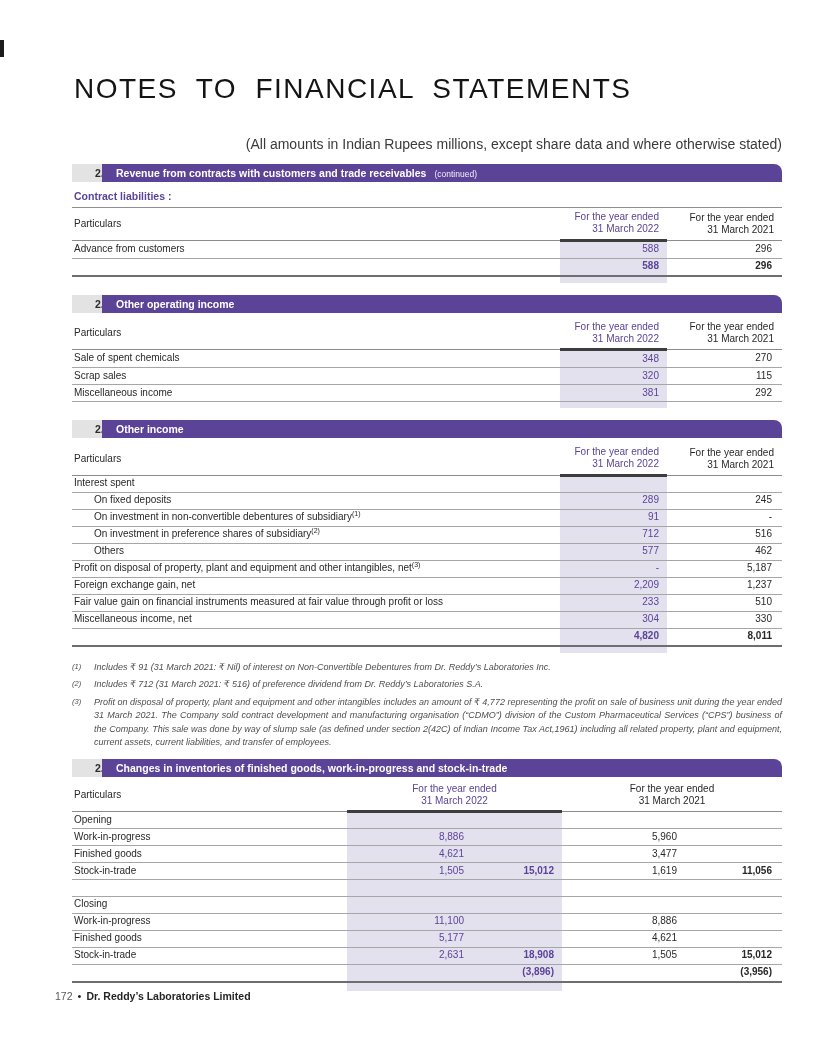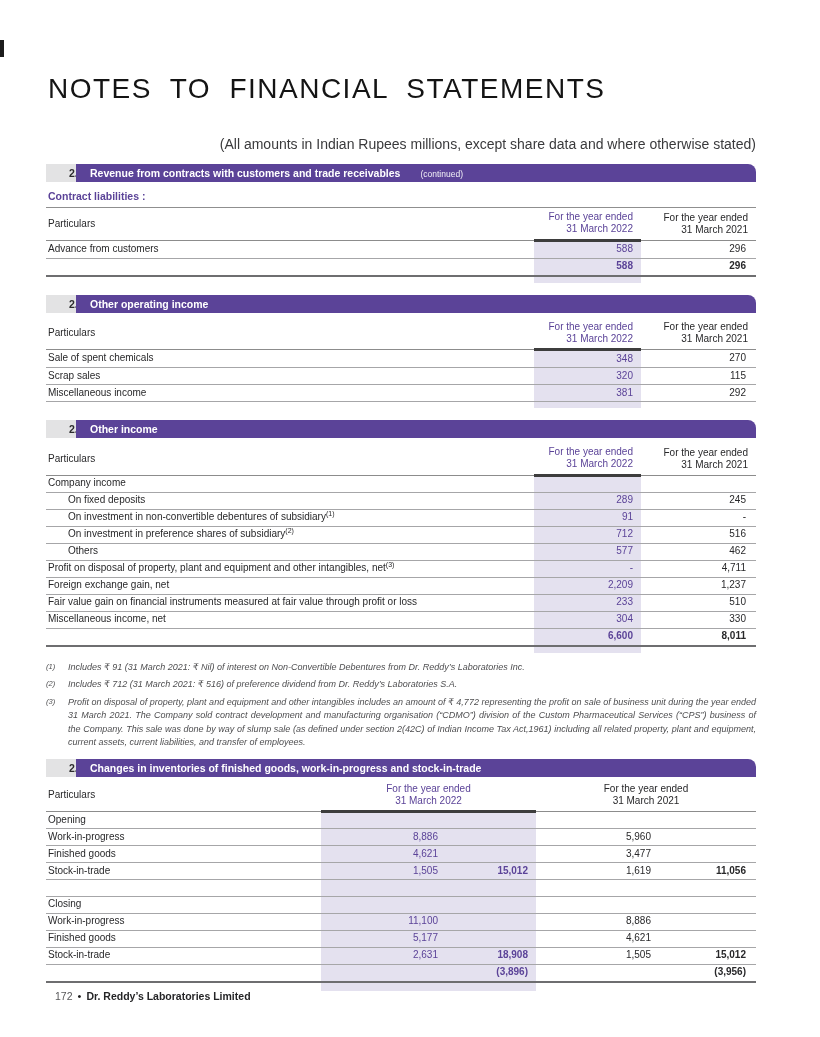--- a/index.html
+++ b/index.html
@@ -2,31 +2,31 @@
 <html><head>
 <meta charset="utf-8">
 <style>
   html,body{margin:0;padding:0;}
   body{
     width:820px;height:1037px;background:#ffffff;position:relative;overflow:hidden;
     font-family:"Liberation Sans","DejaVu Sans",sans-serif;color:#2a2a2c;
     -webkit-font-smoothing:antialiased;
   }
   .spine{position:absolute;left:0;top:40px;width:4px;height:17px;background:#1c1c1c;}
-  .content{position:absolute;left:46px;top:0;width:710px;}
+  .content{position:absolute;left:72px;top:0;width:710px;}
   h1.title{
     margin:73px 0 0 2px;font-size:28px;font-weight:normal;color:#141414;
     letter-spacing:1.5px;word-spacing:9px;line-height:32px;
   }
   .amounts-note{margin-top:31px;text-align:right;font-size:14px;color:#3a3a3c;}
   
   .sec-head{display:flex;margin-top:12px;height:18px;line-height:18px;font-size:10.5px;}
   .sec-num{width:30px;background:#e3e3e4;color:#2b2b2d;font-weight:bold;padding-left:23px;box-sizing:border-box;}
   .sec-bar{flex:1;background:#5b4398;color:#ffffff;font-weight:bold;padding-left:14px;border-top-right-radius:8px;}
-  .sec-bar .cont{font-weight:normal;font-size:8.5px;opacity:.92;margin-left:20px;}
+  .sec-bar .cont{font-weight:normal;font-size:8.5px;opacity:.92;margin-left:8px;}
   .subhead{margin:8px 0 5px 2px;font-size:10.5px;font-weight:bold;color:#5b4398;}
   
   table.fin{width:710px;border-collapse:collapse;table-layout:fixed;font-size:10px;color:#28282a;}
   table.fin.bordered-top{border-top:1.5px solid #8f8f8f;}
   .fin thead th{font-weight:normal;padding:3px 8px 3.5px;line-height:12px;vertical-align:middle;border-bottom:1px solid #8c8c8c;}
   .fin thead th.lblh{text-align:left;padding-left:2px;}
   .fin thead th.y22h{color:#5b4398;text-align:right;border-bottom:3px solid #3d3d3d;}
   .fin thead th.y21h{text-align:right;}
   .t216 thead th.y22h,.t216 thead th.y21h{text-align:center;}
   .fin td{padding:1.5px 8px 2px;line-height:12.5px;border-bottom:1px solid #a6a6a8;vertical-align:middle;}
@@ -161,21 +161,21 @@
       </colgroup>
     <thead>
       <tr>
         <th class="lblh">Particulars</th>
         <th class="y22h"><span>For the year ended</span><br><span>31 March 2022</span></th>
         <th class="y21h"><span>For the year ended</span><br><span>31 March 2021</span></th>
       </tr>
     </thead>
     <tbody>
       <tr>
-        <td class="lbl">Company income</td>
+        <td class="lbl">Interest spent</td>
         <td class="v22"></td>
         <td class="v21"></td>
       </tr>
       <tr>
         <td class="lbl ind">On fixed deposits</td>
         <td class="v22">289</td>
         <td class="v21">245</td>
       </tr>
       <tr>
         <td class="lbl ind"><span>On investment in non-convertible debentures of subsidiary</span><sup class="ref">(1)</sup></td>
@@ -188,40 +188,40 @@
         <td class="v21">516</td>
       </tr>
       <tr>
         <td class="lbl ind">Others</td>
         <td class="v22">577</td>
         <td class="v21">462</td>
       </tr>
       <tr>
         <td class="lbl"><span>Profit on disposal of property, plant and equipment and other intangibles, net</span><sup class="ref">(3)</sup></td>
         <td class="v22">-</td>
-        <td class="v21">4,711</td>
+        <td class="v21">5,187</td>
       </tr>
       <tr>
         <td class="lbl">Foreign exchange gain, net</td>
         <td class="v22">2,209</td>
         <td class="v21">1,237</td>
       </tr>
       <tr>
         <td class="lbl">Fair value gain on financial instruments measured at fair value through profit or loss</td>
         <td class="v22">233</td>
         <td class="v21">510</td>
       </tr>
       <tr>
         <td class="lbl">Miscellaneous income, net</td>
         <td class="v22">304</td>
         <td class="v21">330</td>
       </tr>
       <tr class="total">
         <td class="lbl"></td>
-        <td class="v22">6,600</td>
+        <td class="v22">4,820</td>
         <td class="v21">8,011</td>
       </tr>
       <tr class="spacer">
           <td></td>
           <td class="hl"></td>
           <td></td>
         </tr>
     </tbody>
   </table>
 

